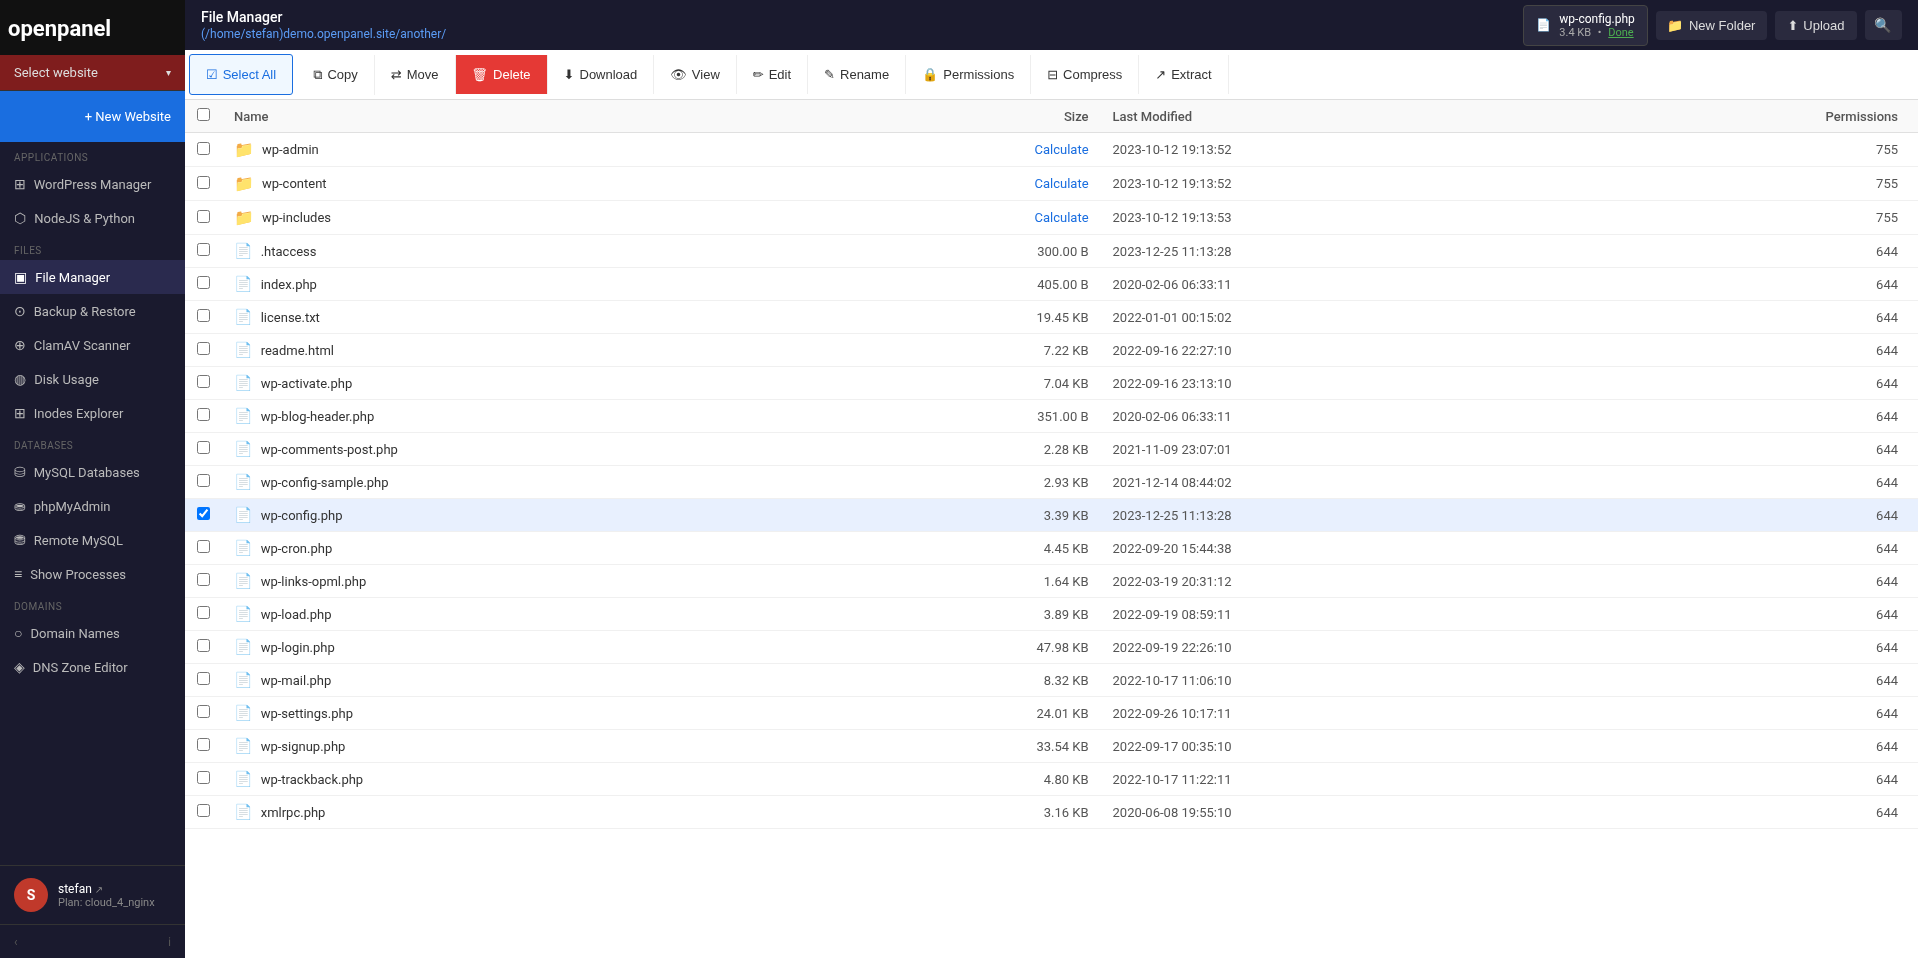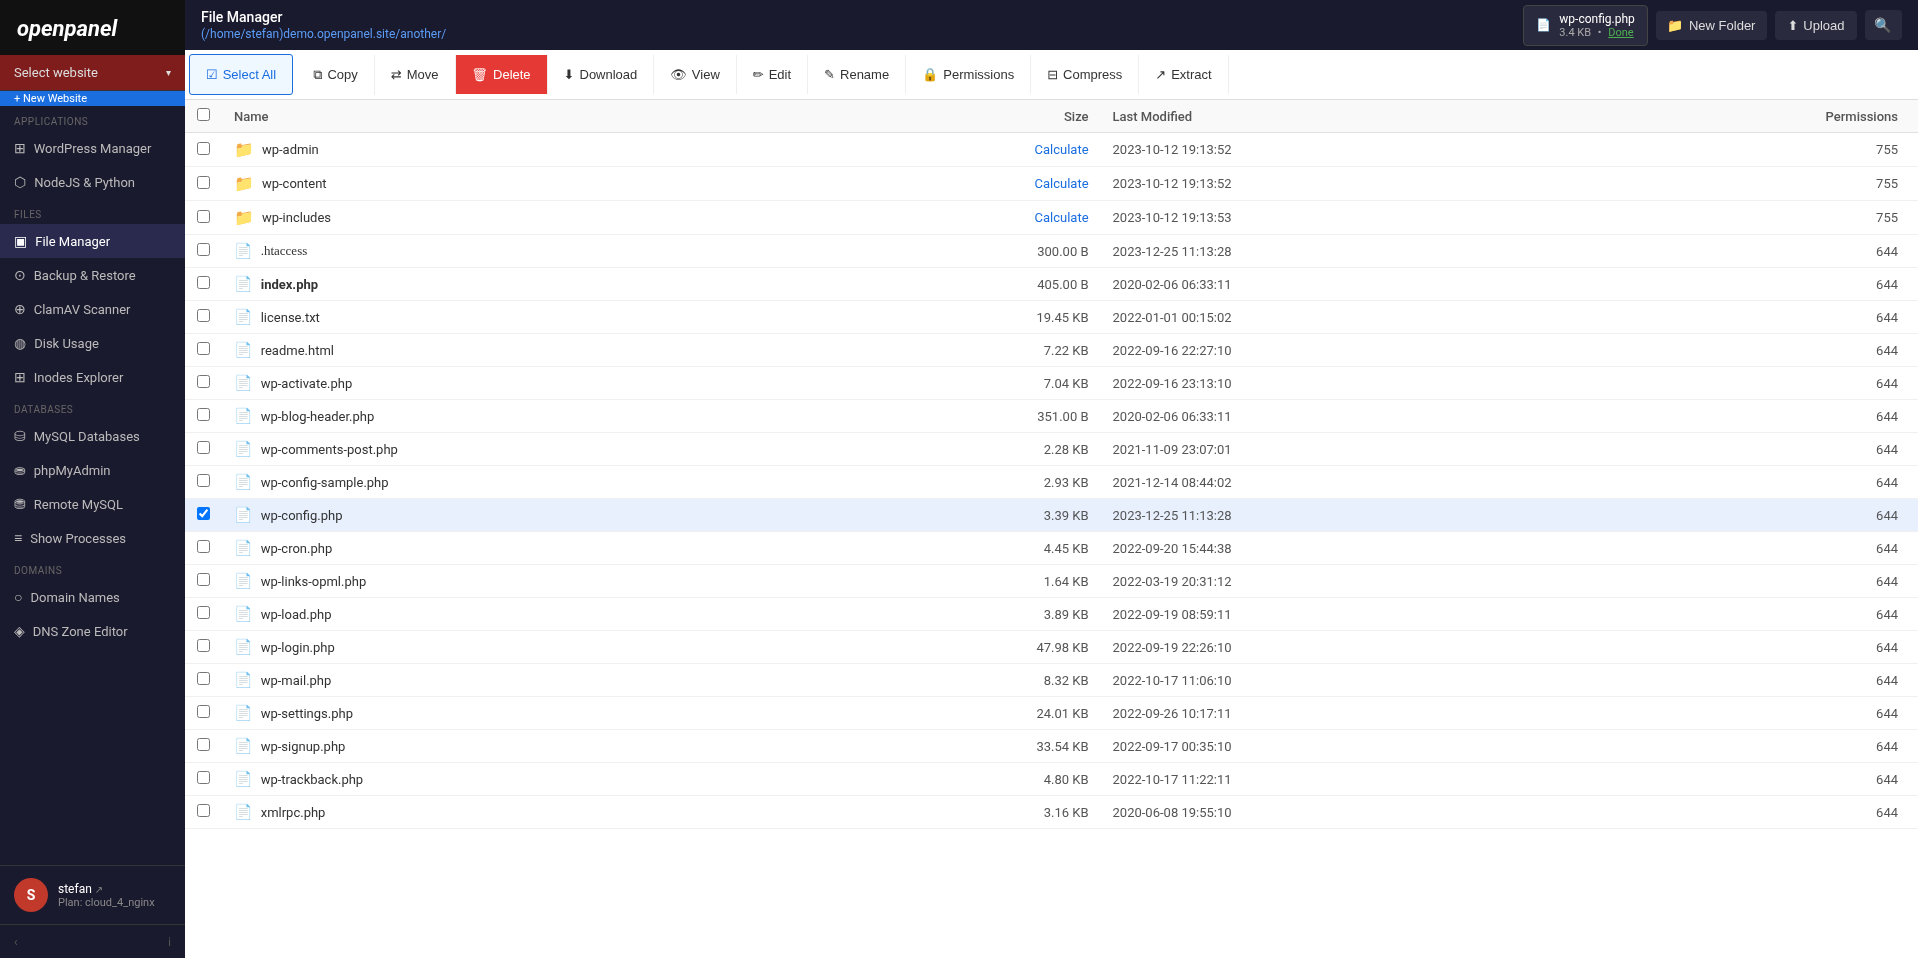--- a/index.html
+++ b/index.html
@@ -10,47 +10,46 @@
       width: 185px;
       min-width: 185px;
       background: #1a1a2e;
       color: #ccc;
       display: flex;
       flex-direction: column;
       height: 100%;
       overflow-y: auto;
     }
     .sidebar-logo {
-      padding: 16px 17px 14px;
+      padding: 16px 8px 14px;
       font-size: 22px;
       font-weight: bold;
       color: #fff;
       background: #111;
-      font-style: italic;
     }
     .sidebar-select-website {
       display: flex;
       align-items: center;
       justify-content: space-between;
       padding: 10px 14px;
       background: #7f1d1d;
       color: #ddd;
       font-size: 13px;
       cursor: pointer;
       border-bottom: 1px solid #333;
     }
     .sidebar-select-website .chevron { font-size: 10px; }
     .sidebar-new-website {
       display: flex;
       align-items: center;
-      justify-content: flex-start;
-      padding: 1px 14px;
+      justify-content: flex-end;
+      padding: 18px 14px;
       background: #1a6ee0;
       color: #fff;
-      font-size: 11px;
+      font-size: 13px;
       cursor: pointer;
       gap: 5px;
     }
     .sidebar-section-label {
       padding: 10px 14px 4px;
       font-size: 10px;
       text-transform: uppercase;
       color: #666;
       letter-spacing: 0.5px;
     }
@@ -443,33 +442,33 @@
             </td>
             <td class="size"><a class="calculate-link">Calculate</a></td>
             <td class="last-modified">2023-10-12 19:13:53</td>
             <td class="permissions">755</td>
           </tr>
           <tr>
             <td class="checkbox-cell"><input type="checkbox" style=""></td>
             <td>
               <div class="file-name-cell">
                 <span class="file-icon-file">📄</span>
-                <span style="cursor: pointer; font-family: Liberation Serif, serif;">.htaccess</span>
+                <span style="cursor: pointer;">.htaccess</span>
               </div>
             </td>
             <td class="size">300.00 B</td>
             <td class="last-modified">2023-12-25 11:13:28</td>
             <td class="permissions">644</td>
           </tr>
           <tr>
             <td class="checkbox-cell"><input type="checkbox" style=""></td>
             <td>
               <div class="file-name-cell">
                 <span class="file-icon-file">📄</span>
-                <span style="cursor: pointer; font-weight: bold;">index.php</span>
+                <span style="cursor: pointer;">index.php</span>
               </div>
             </td>
             <td class="size">405.00 B</td>
             <td class="last-modified">2020-02-06 06:33:11</td>
             <td class="permissions">644</td>
           </tr>
           <tr>
             <td class="checkbox-cell"><input type="checkbox" style=""></td>
             <td>
               <div class="file-name-cell">

